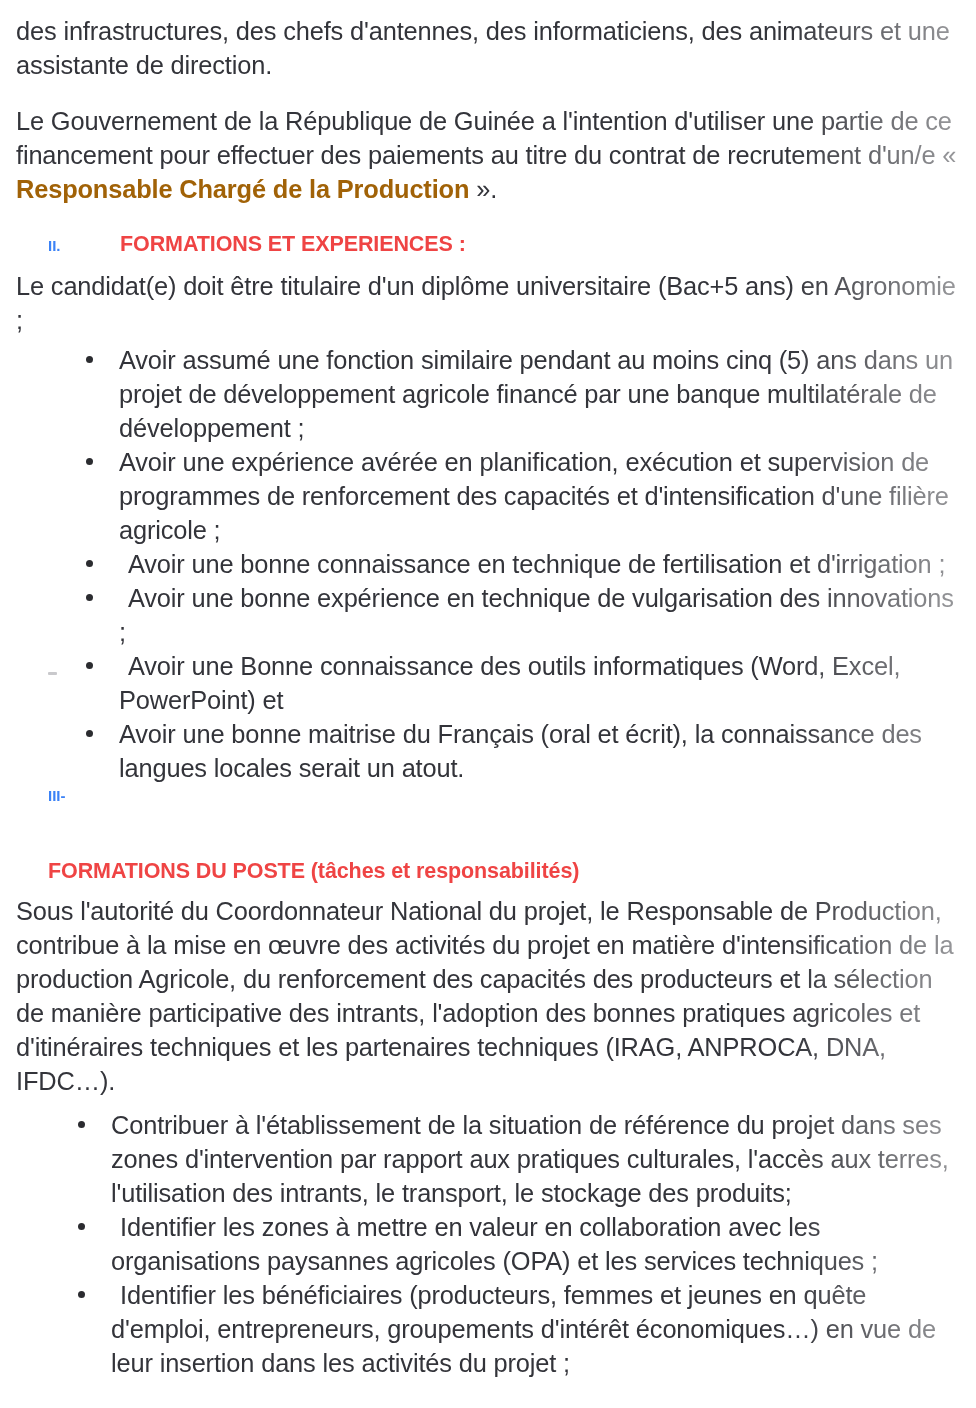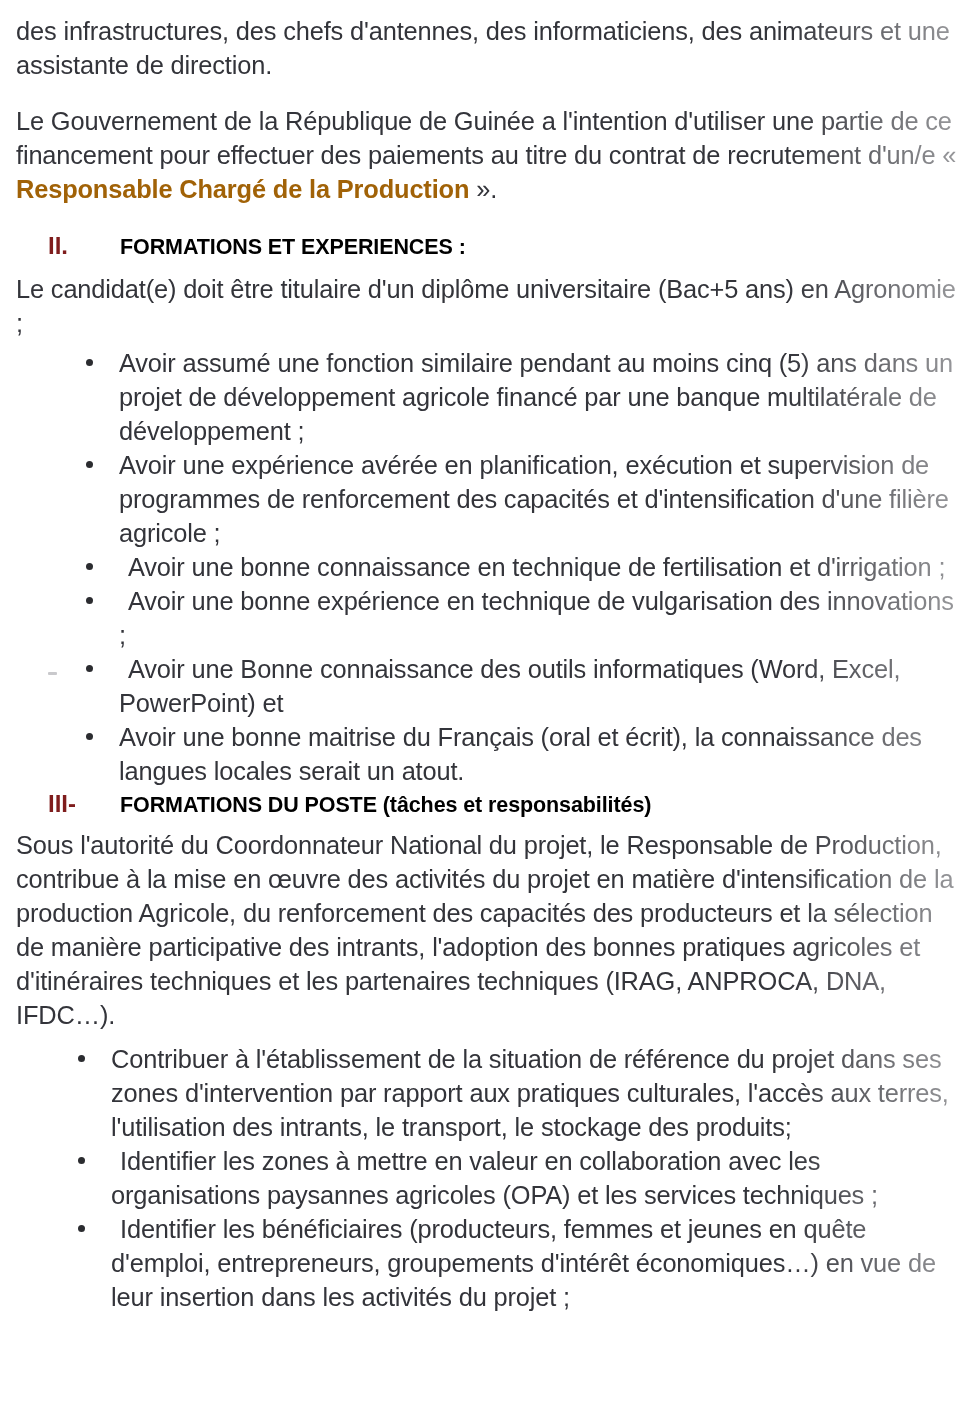--- a/index.html
+++ b/index.html
@@ -58,31 +58,31 @@
   }
 
   .heading {
     display: flex;
     align-items: baseline;
     margin-top: 26px;
     margin-bottom: 12px;
     padding-left: 32px;
   }
   .heading .num {
-    font-size: 24px;
+    font-size: 15px;
     font-weight: bold;
-    color: #7f1d1d;
+    color: #3b82f6;
     width: 72px;
     flex: 0 0 72px;
     letter-spacing: 0px;
   }
   .heading .htext {
     font-size: 21.5px;
     font-weight: bold;
-    color: #000000;
+    color: #ef4444;
     letter-spacing: -0.1px;
   }
 
   ul.bullets {
     list-style: none;
     margin: 6px 0 0 0;
     padding: 0;
   }
   ul.bullets.level-a { padding-left: 70px; }
   ul.bullets.level-b { padding-left: 62px; }
@@ -159,21 +159,21 @@
       <li class="indented">
         <span class="dot"></span>
         <span class="txt">Avoir une Bonne connaissance des outils informatiques (Word, Excel, PowerPoint) et</span>
       </li>
       <li>
         <span class="dot"></span>
         <span class="txt">Avoir une bonne maitrise du Français (oral et écrit), la connaissance des langues locales serait un atout.</span>
       </li>
     </ul>
 
-    <div class="heading" style="margin-top:2px;margin-bottom:10px;">
+    <div class="heading" style="margin-top:2px;margin-bottom:10px;flex-direction:column;">
       <span class="num">III-</span>
       <span class="htext">FORMATIONS DU POSTE (tâches et responsabilités)</span>
     </div>
 
     <p class="body-text">Sous l'autorité du Coordonnateur National du projet, le Responsable de Production, contribue à la mise en œuvre des activités du projet en matière d'intensification de la production Agricole, du renforcement des capacités des producteurs et la sélection de manière participative des intrants, l'adoption des bonnes pratiques agricoles et d'itinéraires techniques et les partenaires techniques (IRAG, ANPROCA, DNA, IFDC…).</p>
 
     <ul class="bullets level-b" style="margin-top:10px;">
       <li>
         <span class="dot"></span>
         <span class="txt">Contribuer à l'établissement de la situation de référence du projet dans ses zones d'intervention par rapport aux pratiques culturales, l'accès aux terres, l'utilisation des intrants, le transport, le stockage des produits;</span>

